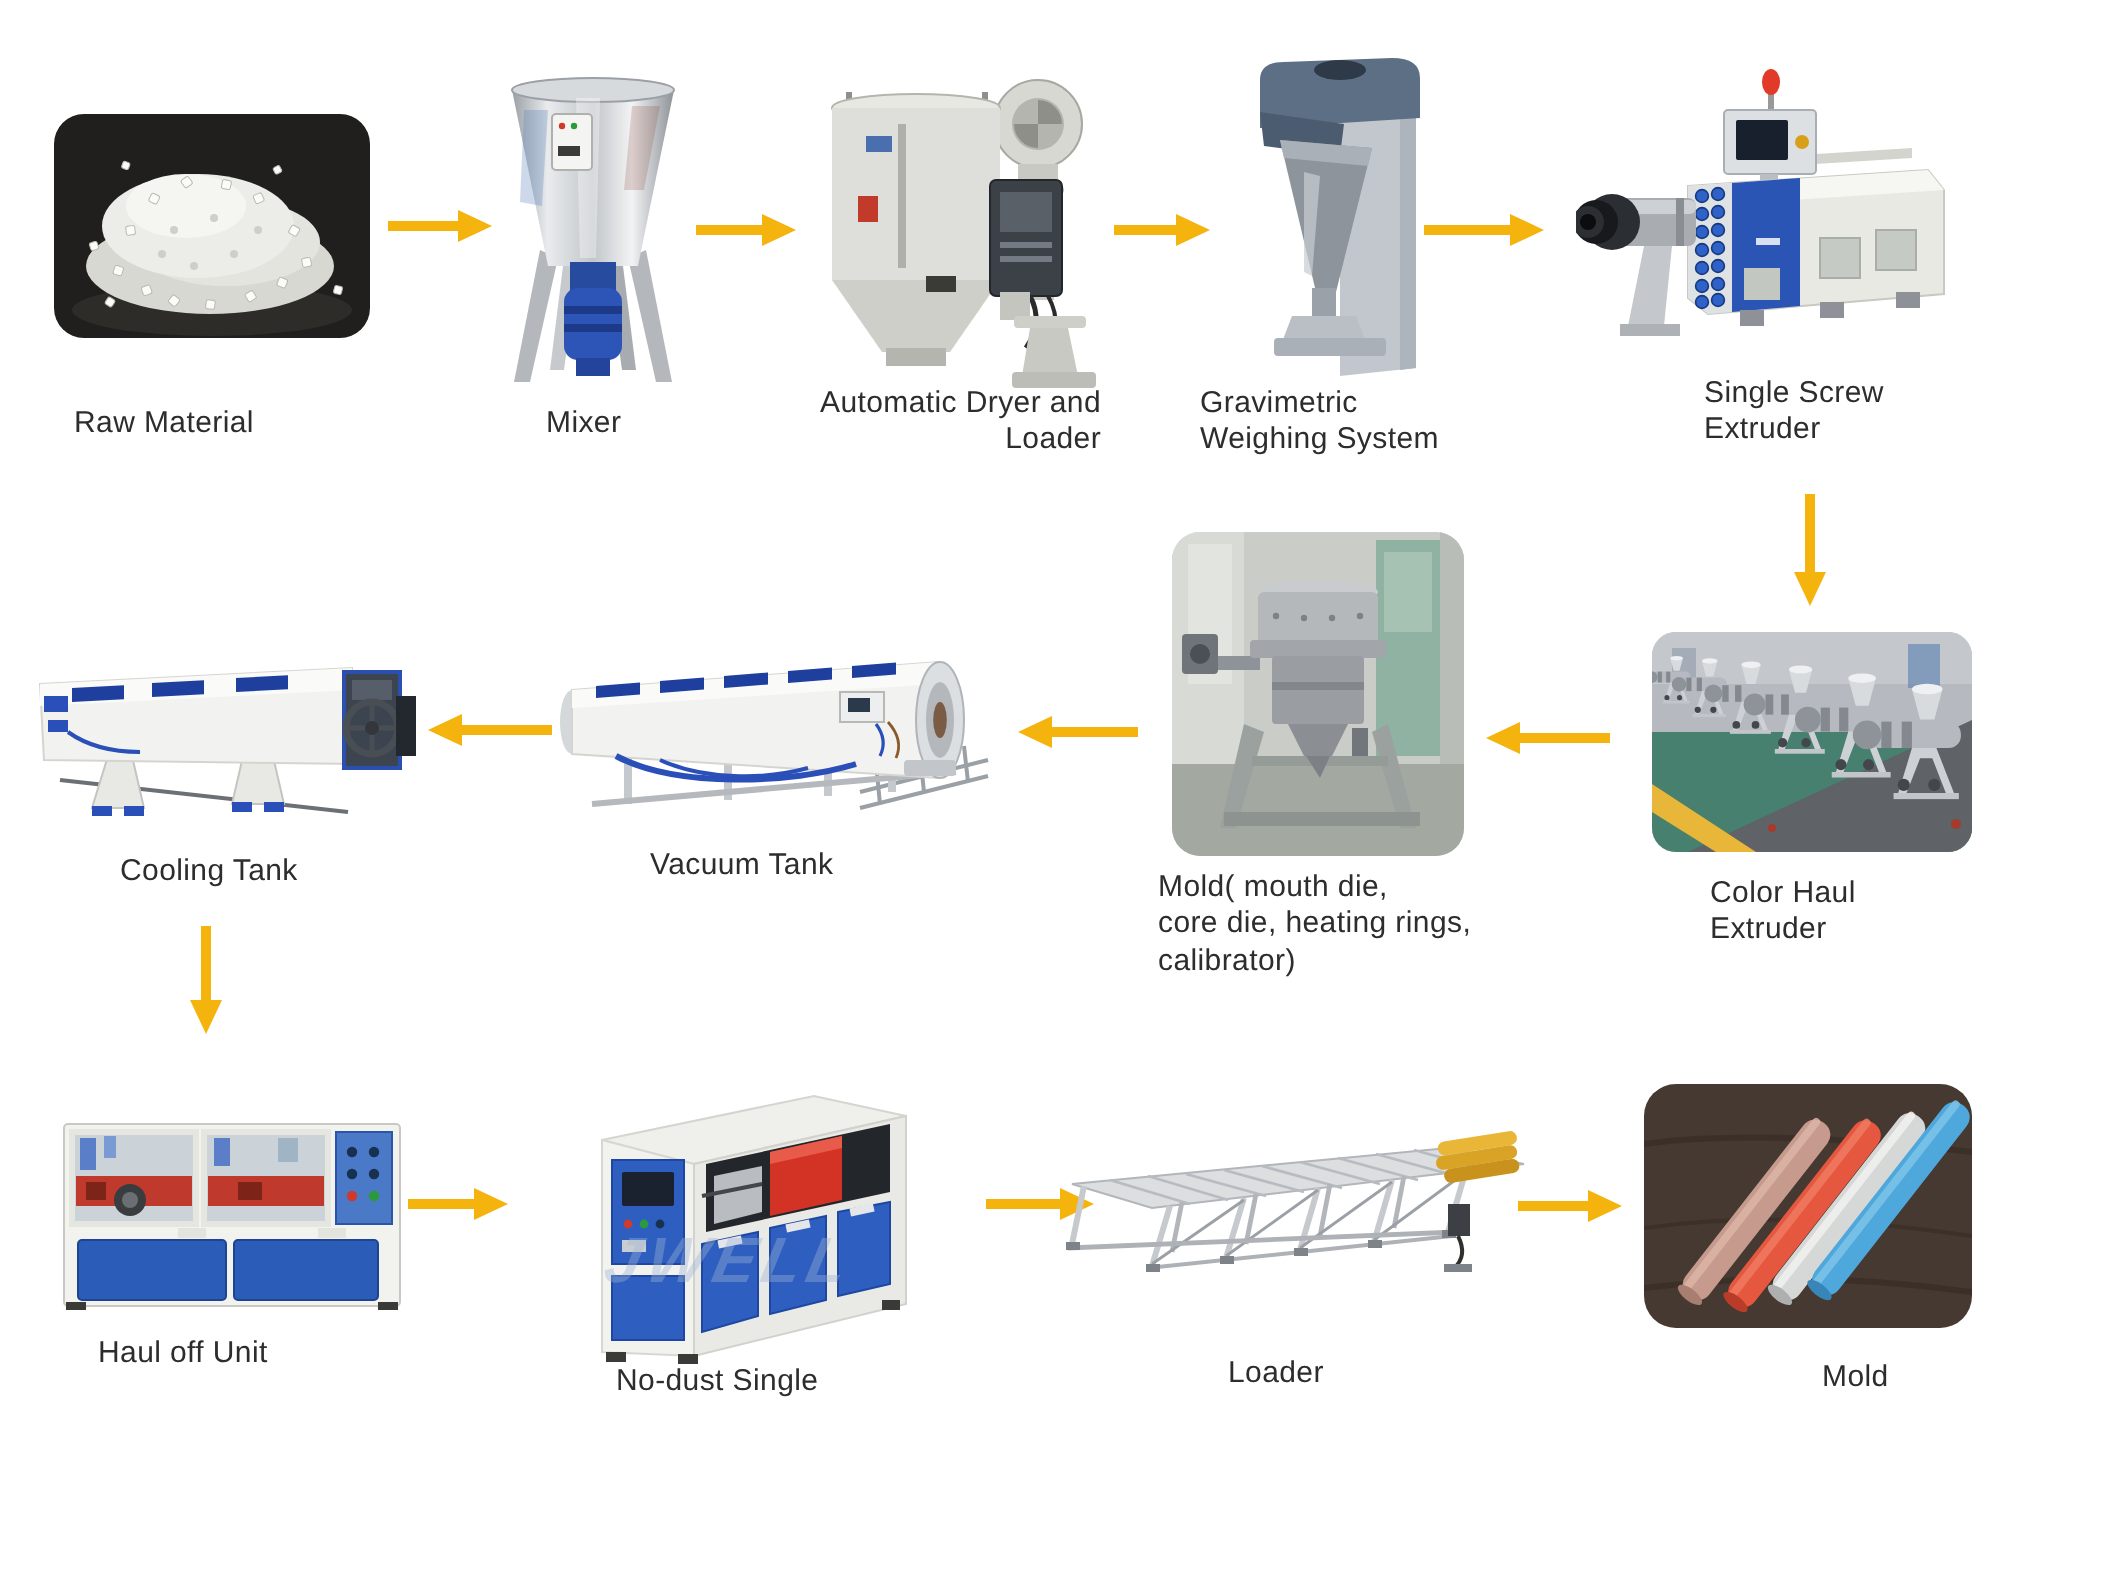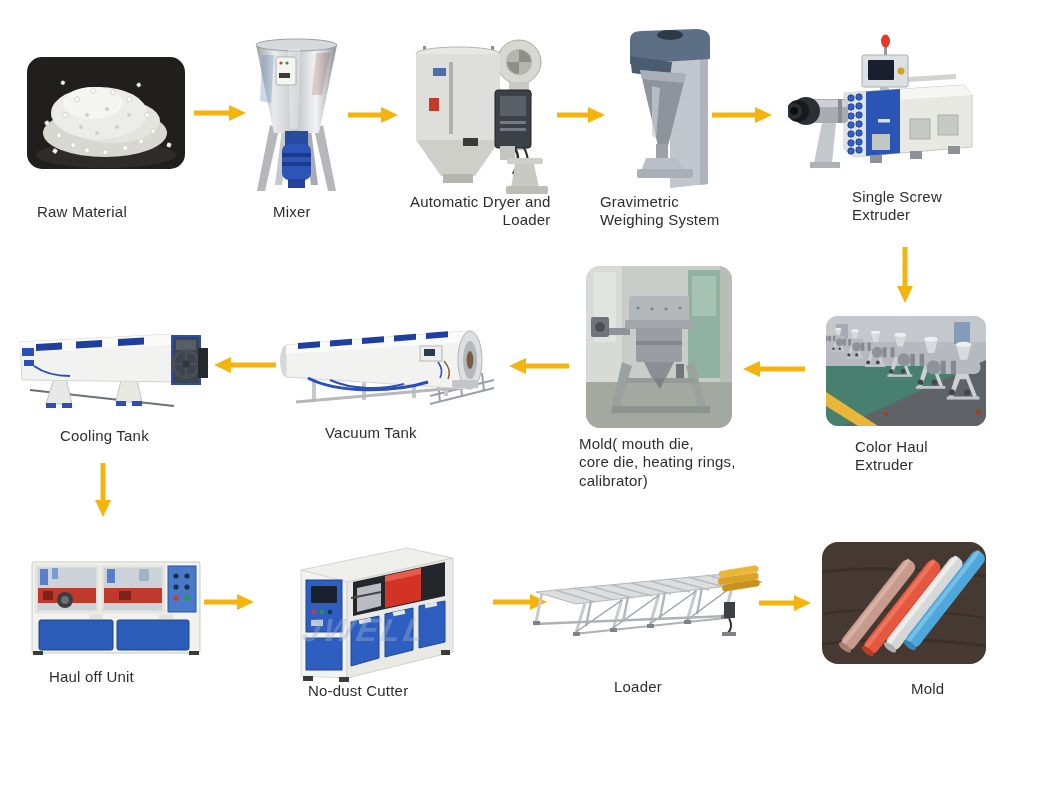--- a/index.html
+++ b/index.html
@@ -474,21 +474,21 @@
       <path d="M126 66 L152 61 L152 102 L126 108 Z" fill="#2e5fc0" stroke="#1d47a0"></path>
       <rect x="66" y="79" width="12" height="4" fill="#e4e6ea" transform="rotate(-12 72 81)"></rect>
       <rect x="100" y="71" width="12" height="4" fill="#e4e6ea" transform="rotate(-12 106 73)"></rect>
       <rect x="132" y="63" width="12" height="4" fill="#e4e6ea" transform="rotate(-12 138 65)"></rect>
       <rect x="10" y="136" width="10" height="5" fill="#3a3a36"></rect>
       <rect x="46" y="137" width="10" height="5" fill="#3a3a36"></rect>
       <rect x="148" y="110" width="9" height="5" fill="#3a3a36"></rect>
     </svg>
     <div class="watermark">JWELL</div>
   </div>
-  <div class="lbl" style="left:308px;top:682px;">No-dust Cutter</div>
+  <div class="lbl" style="left:308px;top:682px;">No-dust Single</div>
 
   <div class="arrow" style="left:492px;top:593px;">
     <svg width="56" height="18" viewBox="0 0 56 18">
         <line x1="1" y1="9" x2="40" y2="9" stroke="#F5B30D" stroke-width="5"></line>
         <polygon points="38,1 55,9 38,17" fill="#F5B30D"></polygon>
       </svg>
   </div>
 
   <div class="node" style="left:528px;top:562px;">
     <svg width="238" height="86" viewBox="0 0 238 86">

